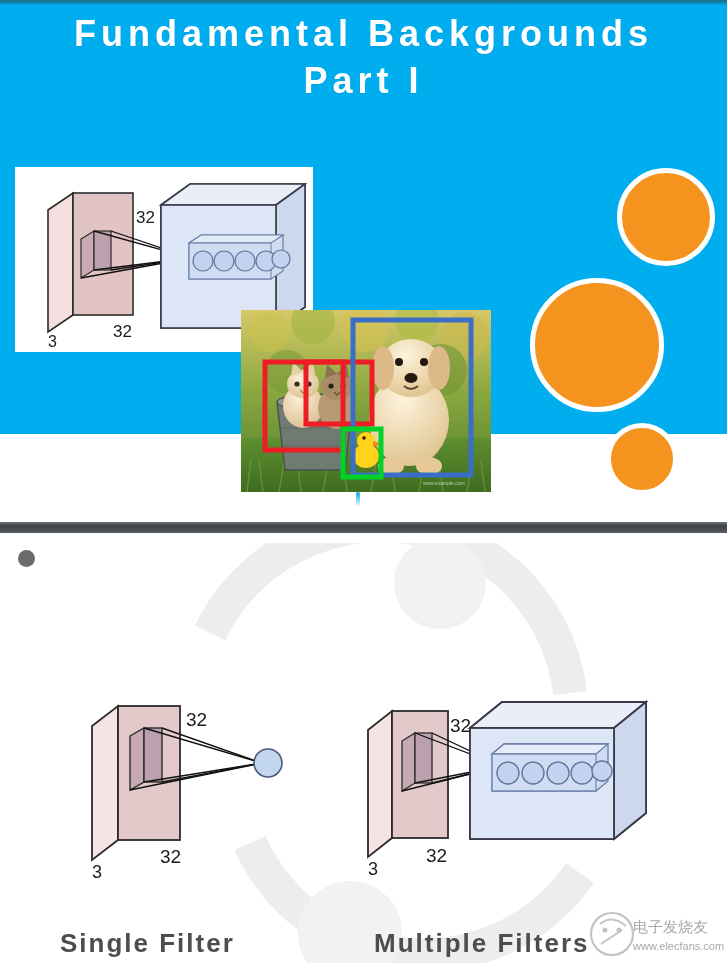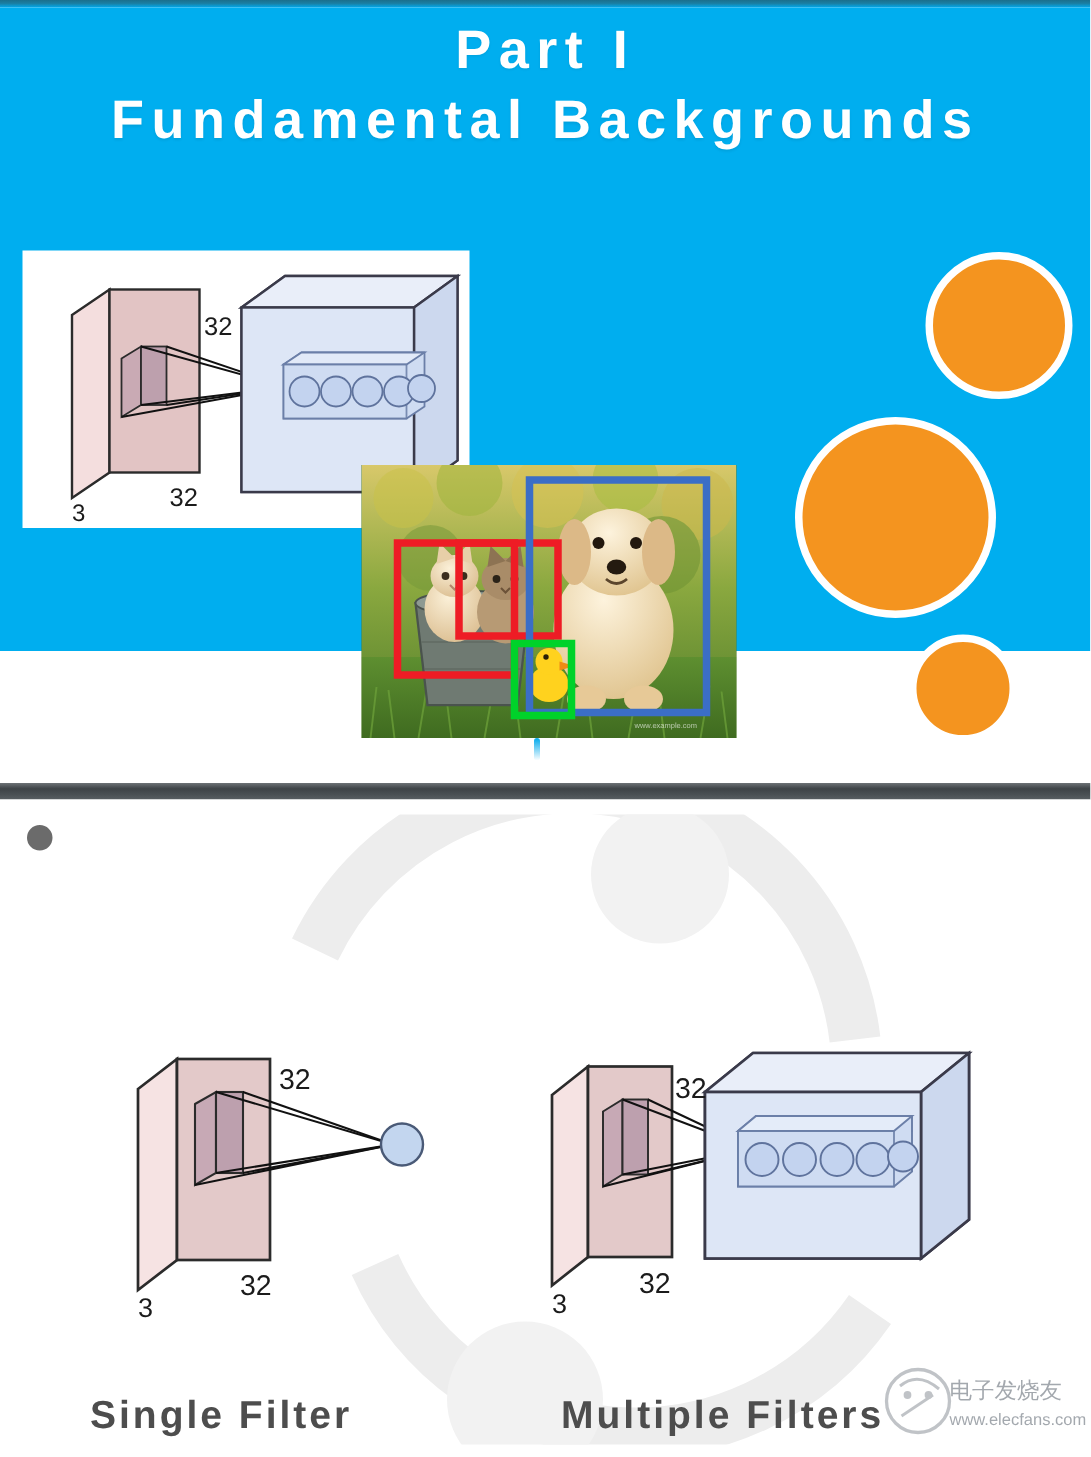--- a/index.html
+++ b/index.html
@@ -71,22 +71,22 @@
 <body>
 
 <div class="slide">
 
   <div class="top-section">
 
     <div class="top-rule"></div>
     <div class="blue-panel"></div>
 
     <div class="title-wrap">
+      <div class="title-line l2">Fundamental Backgrounds</div>
       <div class="title-line l1">Part I</div>
-      <div class="title-line l2">Fundamental Backgrounds</div>
     </div>
 
     <div class="circ circ-a"></div>
     <div class="circ circ-b"></div>
     <div class="circ circ-c"></div>
 
     <div class="fig-card">
       <svg width="298" height="185" viewBox="0 0 298 185">
 
         <polygon points="33,43 58,26 58,148 33,165" fill="#f4dede" stroke="#2b2b2b" stroke-width="1.6"></polygon>

